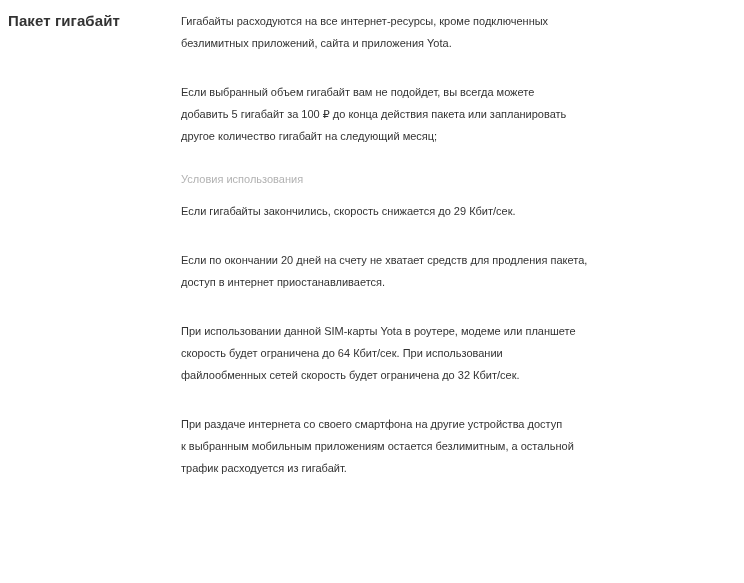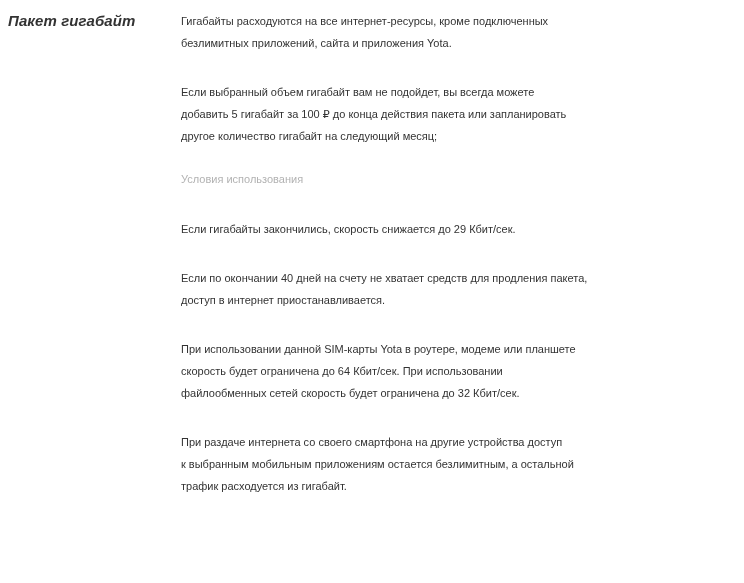--- a/index.html
+++ b/index.html
@@ -23,56 +23,55 @@
   .label-col {
     width: 173px;
     flex-shrink: 0;
   }
   .section-label {
     font-size: 15px;
     font-weight: bold;
     color: #333333;
     line-height: 22px;
     letter-spacing: 0.1px;
-    font-style: italic;
   }
   .content-col {
     width: 535px;
   }
   .para {
     margin: 0 0 27px 0;
     font-size: 11px;
     line-height: 22px;
     color: #333333;
     white-space: pre-line;
   }
   .para.muted {
     color: #b2b2b2;
-    margin: -6px 0 28px 0;
+    margin: -6px 0 10px 0;
   }
   .para:last-child {
     margin-bottom: 0;
   }
 </style>
 </head>
 <body>
 
 <div class="section">
   <div class="label-col">
     <div class="section-label">Пакет гигабайт</div>
   </div>
   <div class="content-col">
     <p class="para">Гигабайты расходуются на все интернет-ресурсы, кроме подключенных
 безлимитных приложений, сайта и приложения Yota.</p>
     <p class="para">Если выбранный объем гигабайт вам не подойдет, вы всегда можете
 добавить 5 гигабайт за 100 ₽ до конца действия пакета или запланировать
 другое количество гигабайт на следующий месяц;</p>
     <p class="para muted">Условия использования</p>
     <p class="para">Если гигабайты закончились, скорость снижается до 29 Кбит/сек.</p>
-    <p class="para">Если по окончании 40 дней на счету не хватает средств для продления пакета,
+    <p class="para">Если по окончании 20 дней на счету не хватает средств для продления пакета,
 доступ в интернет приостанавливается.</p>
     <p class="para">При использовании данной SIM-карты Yota в роутере, модеме или планшете
 скорость будет ограничена до 64 Кбит/сек. При использовании
 файлообменных сетей скорость будет ограничена до 32 Кбит/сек.</p>
     <p class="para">При раздаче интернета со своего смартфона на другие устройства доступ
 к выбранным мобильным приложениям остается безлимитным, а остальной
 трафик расходуется из гигабайт.</p>
   </div>
 </div>
 

